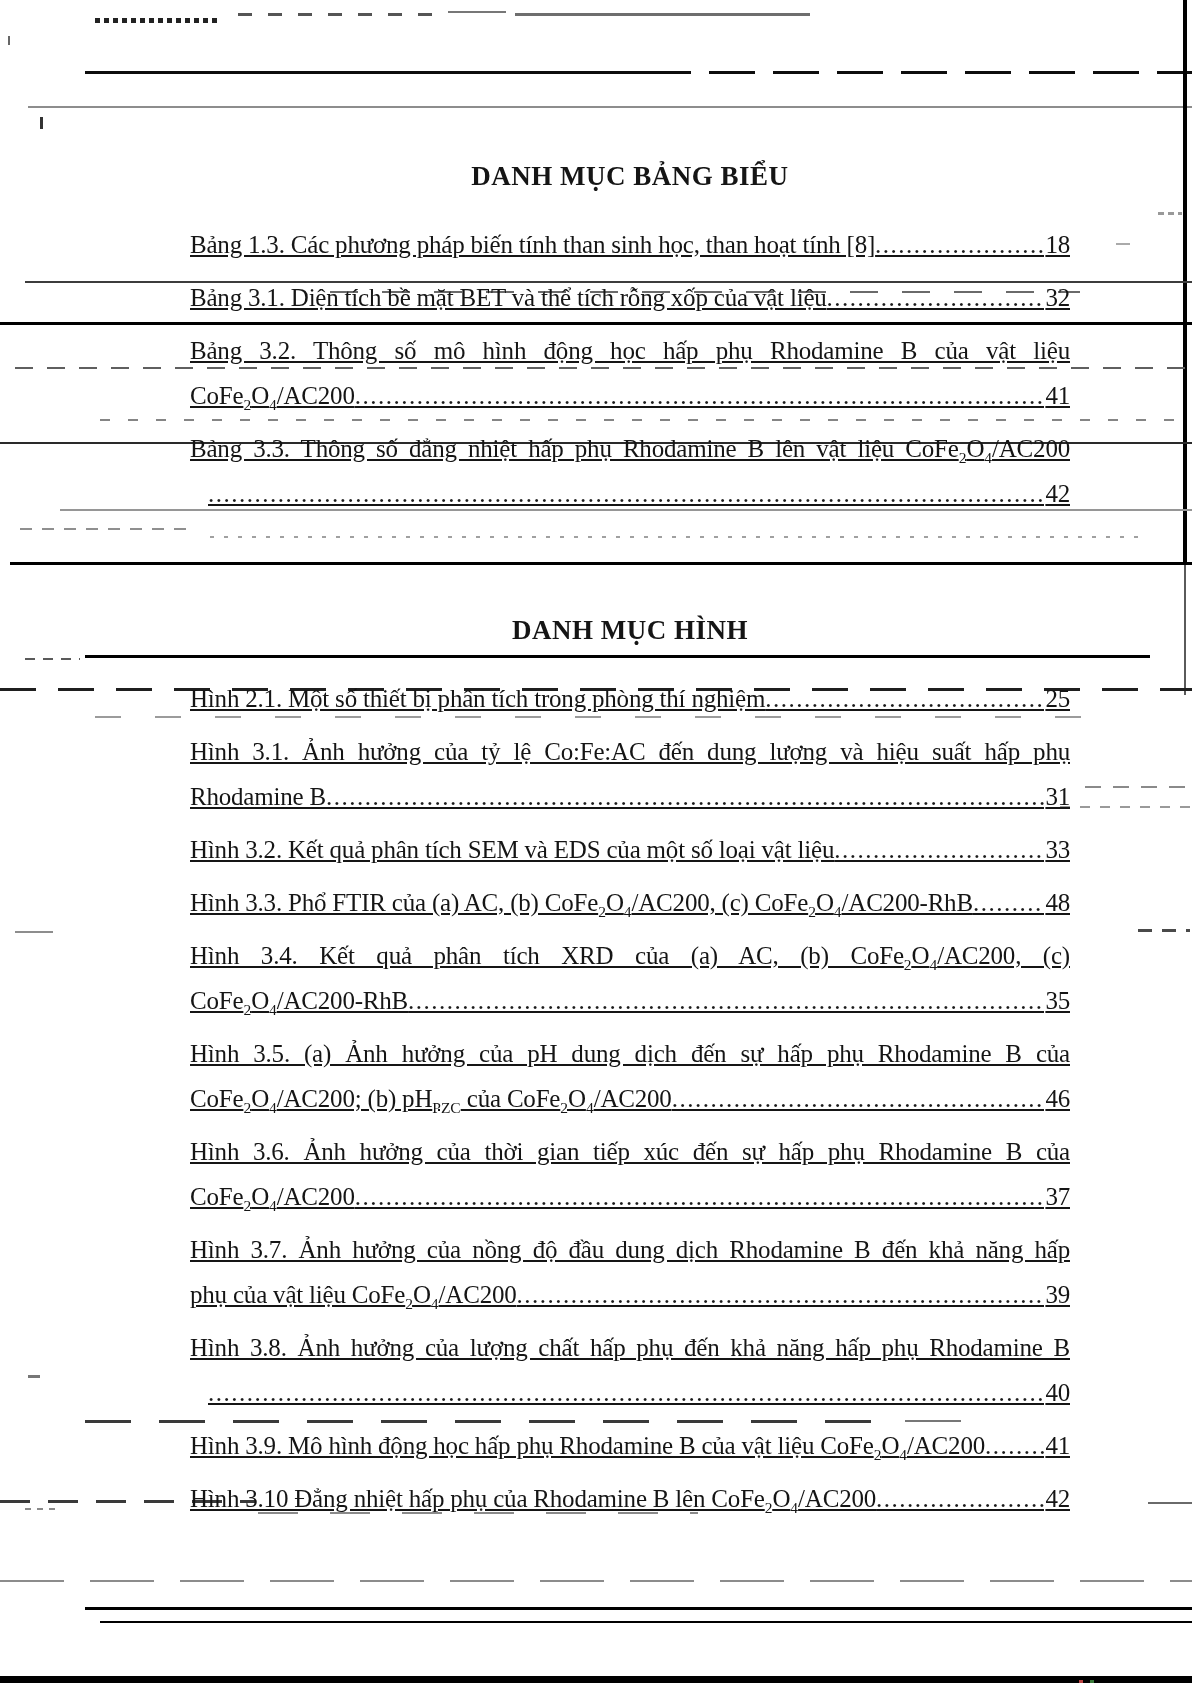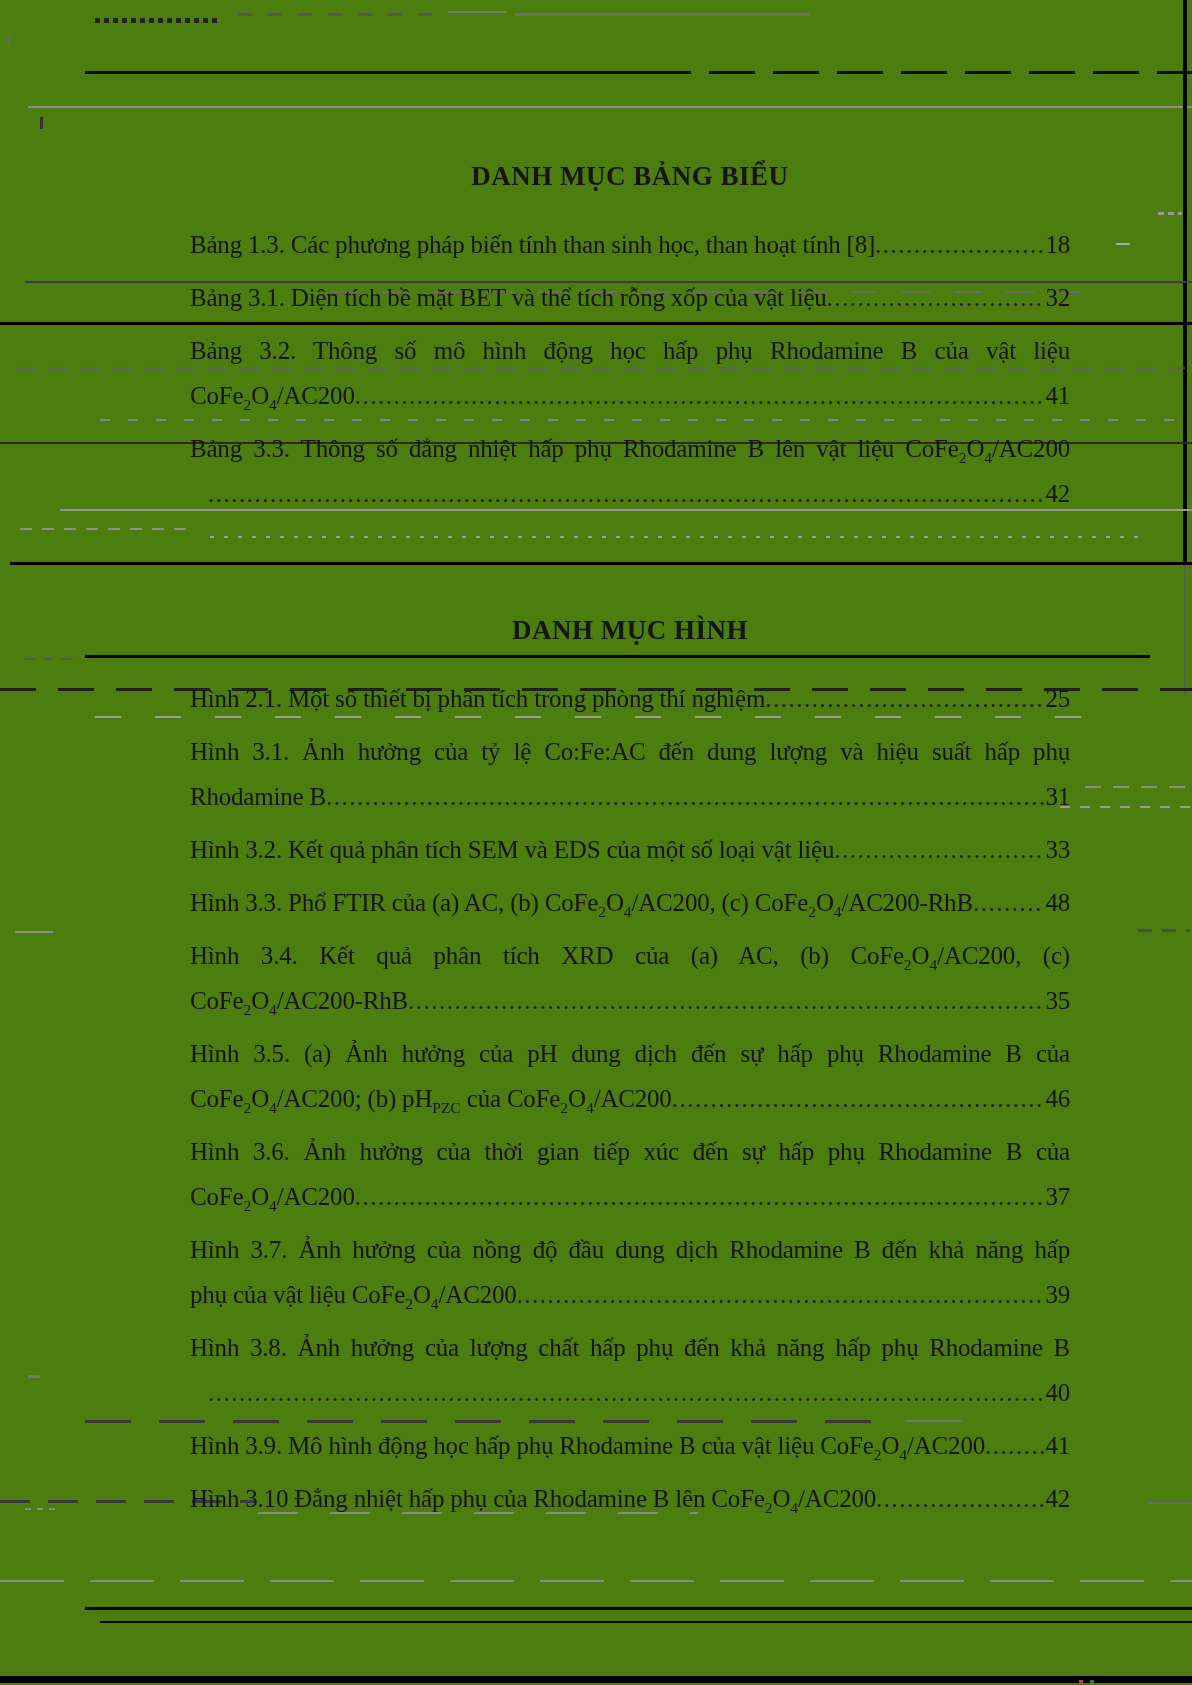--- a/index.html
+++ b/index.html
@@ -1,38 +1,38 @@
 <!DOCTYPE html>
 <html><head>
 <meta charset="utf-8">
 <style>
   html,body{margin:0;padding:0;background:#e8e8e8;}
   .page{
     position:relative;
     width:1192px;height:1685px;
-    background:#4d7c0f;
+    background:#ffffff;
     overflow:hidden;
     font-family:"Liberation Serif","DejaVu Serif",serif;
     color:#151515;
   }
   .content{
     position:absolute;
     left:190px;top:160px;
     width:880px;
   }
   h1.sec-title{
     font-size:27px;
     font-weight:bold;
     text-align:center;
     line-height:32px;
     margin:0 0 30px 0;
     letter-spacing:.5px;
   }
   section.figures h1.sec-title{margin-top:98px;}
-  .entry{margin:0 0 8px 0;font-size:25px;}
+  .entry{margin:0 0 8px 0;font-size:25px;text-decoration:underline;}
   .line{line-height:45px;letter-spacing:-0.2px;}
   .line.just{text-align:justify;text-align-last:justify;-moz-text-align-last:justify;}
   .line.leader{display:flex;align-items:baseline;}
   .line.leader .txt{flex:0 0 auto;white-space:nowrap;}
   .line.leader .dots{
     flex:1 1 auto;min-width:0;overflow:hidden;white-space:nowrap;
     letter-spacing:1.5px;color:#1b1b1b;
   }
   .line.leader .pg{flex:0 0 auto;padding-left:1px;}
   .line.indent{padding-left:18px;}

